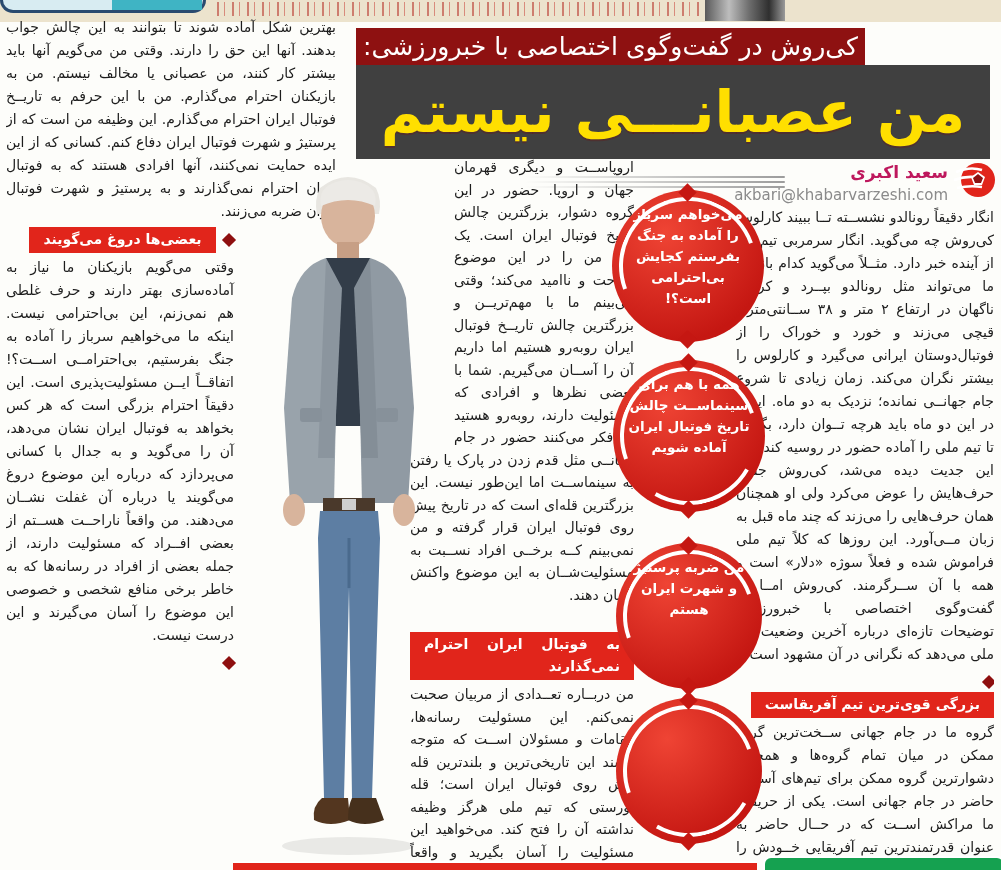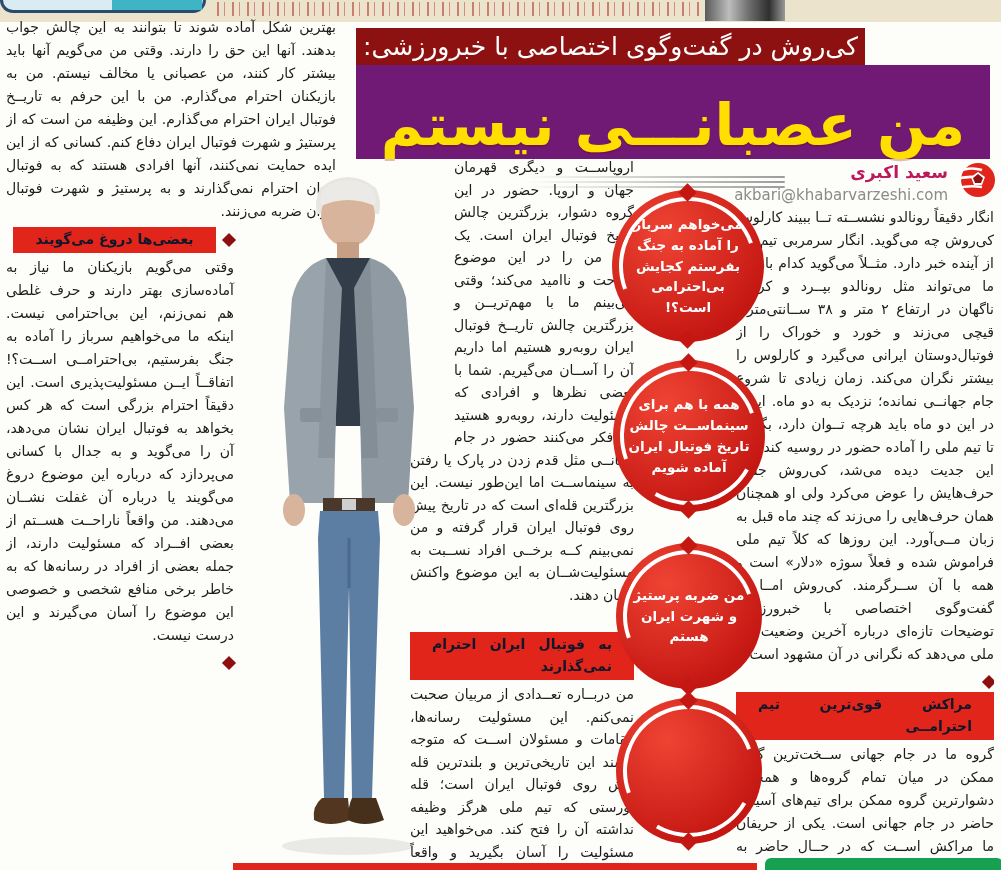--- a/index.html
+++ b/index.html
@@ -13,22 +13,22 @@
     background:repeating-linear-gradient(90deg,transparent 0 7px,#b42a22 7px 9px,transparent 9px 14px,#c8433a 14px 15px);}
   .strip-tab{left:0;top:0;width:206px;height:13px;background:#d8ecf2;
     border:3px solid #2a4a6f;border-top:none;border-radius:0 0 16px 16px;box-sizing:border-box;}
   .strip-teal{left:112px;top:0;width:90px;height:10px;background:#3fb4c4;}
   .strip-photo{left:705px;top:0;width:80px;height:21px;
     background:linear-gradient(90deg,#5a5a5a,#bdbdbd 30%,#6e6e6e 55%,#2f2f2f 80%,#9a9a9a);}
 
   
   .kicker{left:356px;top:28px;width:509px;height:37px;background:#8e1111;color:#fff;
     font-weight:normal;font-size:25px;line-height:37px;text-align:center;}
-  .headline-box{left:356px;top:65px;width:634px;height:94px;background:#701a75;
-    display:flex;align-items:flex-end;justify-content:center;}
+  .headline-box{left:356px;top:65px;width:634px;height:94px;background:#404040;
+    display:flex;align-items:center;justify-content:center;}
   .headline{color:#ffdf00;font-size:58px;font-weight:bold;white-space:nowrap;
     text-shadow:0 2px 0 rgba(120,0,0,.25);margin:0;}
 
   
   .byline{left:700px;top:160px;width:300px;height:48px;}
   .byline .lines{position:absolute;right:215px;top:16px;width:260px;height:10px;}
   .byline .lines i{display:block;height:2px;background:linear-gradient(270deg,#9c9c9c,rgba(160,160,160,0));margin-bottom:3px;border-radius:2px;}
   .byline .name{position:absolute;right:52px;top:2px;font-size:17px;font-weight:bold;color:#be185d;}
   .byline .email{position:absolute;right:52px;top:26px;font-size:15px;color:#8a8a8a;direction:ltr;}
   .ball{position:absolute;right:4px;top:0px;}
@@ -38,26 +38,26 @@
   .col p{margin:0 0 2px 0;}
   .col-left{left:6px;top:16px;width:330px;height:848px;}
   .col-mid{left:410px;top:156px;width:224px;height:710px;line-height:22.5px;}
   .col-right{left:736px;top:206px;width:258px;height:656px;}
   .photo-spacer{float:right;width:102px;height:648px;}
   .m-spacer{float:left;width:44px;height:225px;margin-top:52px;}
 
   .subhead-row{margin:4px 0 3px;line-height:22px;}
   .diamond{display:inline-block;width:10px;height:10px;background:#8e0f0f;
     transform:rotate(45deg);margin-left:4px;vertical-align:middle;}
-  .subhead{display:inline-block;background:#e1251b;color:#0f172a;font-weight:bold;
-    font-size:14px;padding:1px 22px 3px;vertical-align:middle;}
+  .subhead{display:inline-block;background:#e1251b;color:#ffffff;font-weight:bold;
+    font-size:14px;padding:1px 14px 3px;vertical-align:middle;}
 
   
   .quote{border-radius:50%;background:radial-gradient(circle at 35% 28%,#ef4434,#c51712 75%);
-    display:flex;align-items:center;justify-content:center;text-align:center;
+    display:flex;align-items:flex-start;justify-content:center;text-align:center;
     color:#fff;font-weight:bold;font-size:13.5px;line-height:1.55;padding:14px;box-sizing:border-box;z-index:5;}
   .quote .ring{position:absolute;inset:7px;border-radius:50%;
     border:4px solid transparent;border-top-color:#fff;border-left-color:#fff;
     transform:rotate(25deg);}
   .quote .ring2{position:absolute;inset:7px;border-radius:50%;
     border:4px solid transparent;border-bottom-color:#fff;transform:rotate(-15deg);}
   .quote .dm{position:absolute;width:13px;height:13px;background:#c51712;transform:rotate(45deg);}
   .quote .dm.t{top:-4px;left:calc(50% - 7px);}
   .quote .dm.b{bottom:-4px;left:calc(50% - 7px);}
   .q1{left:612px;top:190px;width:152px;height:152px;}
@@ -190,21 +190,21 @@
       <span class="diamond"></span>
       <span class="subhead">به فوتبال ایران احترام نمی‌گذارند</span>
     </div>
     <p>من دربــاره تعــدادی از مربیان صحبت نمی‌کنم. این مسئولیت رسانه‌ها، مقامات و مسئولان اســت که متوجه باشند این تاریخی‌ترین و بلندترین قله پیش روی فوتبال ایران است؛ قله اورستی که تیم ملی هرگز وظیفه نداشته آن را فتح کند. می‌خواهید این مسئولیت را آسان بگیرید و واقعاً ناراحت کننده است. این موضوع به خاطر خود من ناراحت‌کننده نیست. من را ناراحت می‌کند به خاطر اینکه بازیکنان ما این حــق را دارند که به</p>
   </section>
 
   <section class="abs col col-right">
     <p>انگار دقیقاً رونالدو نشســته تــا ببیند کارلوس کی‌روش چه می‌گوید. انگار سرمربی تیم‌ملی از آینده خبر دارد. مثــلاً می‌گوید کدام بازیکن ما می‌تواند مثل رونالدو بپــرد و کریس ناگهان در ارتفاع ۲ متر و ۳۸ ســانتی‌متری قیچی می‌زند و خورد و خوراک را از فوتبال‌دوستان ایرانی می‌گیرد و کارلوس را بیشتر نگران می‌کند. زمان زیادی تا شروع جام جهانــی نمانده؛ نزدیک به دو ماه. ایران در این دو ماه باید هرچه تــوان دارد، بگذارد تا تیم ملی را آماده حضور در روسیه کند. اگر این جدیت دیده می‌شد، کی‌روش جنس حرف‌هایش را عوض می‌کرد ولی او همچنان همان حرف‌هایی را می‌زند که چند ماه قبل به زبان مــی‌آورد. این روزها که کلاً تیم ملی فراموش شده و فعلاً سوژه «دلار» است و همه با آن ســرگرمند. کی‌روش امــا در گفت‌وگوی اختصاصی با خبرورزشی توضیحات تازه‌ای درباره آخرین وضعیت تیم ملی می‌دهد که نگرانی در آن مشهود است.</p>
     <div class="subhead-row">
       <span class="diamond"></span>
-      <span class="subhead">مراکش قوی‌ترین تیم احترامــی</span>
+      <span class="subhead">بزرگی قوی‌ترین تیم آفریقاست</span>
     </div>
     <p>گروه ما در جام جهانی ســخت‌ترین گروه ممکن در میان تمام گروه‌ها و همچنین دشوارترین گروه ممکن برای تیم‌های آسیایی حاضر در جام جهانی است. یکی از حریفان ما مراکش اســت که در حــال حاضر به عنوان قدرتمندترین تیم آفریقایی خــودش را معرفی کرده است. نتایج و دستاوردهای این تیم در دو سال اخیر خودش این را می‌گوید. آنها گلی دریافت نکرده‌اند، در دیدارهای‌شان پیروز بوده‌اند و به قهرمانی در جام ملت‌های آفریقا رسیده‌اند.</p>
 
   </section>
 
   <div class="abs bar-red"></div>
   <div class="abs bar-green"></div>
 
 </div>
 

